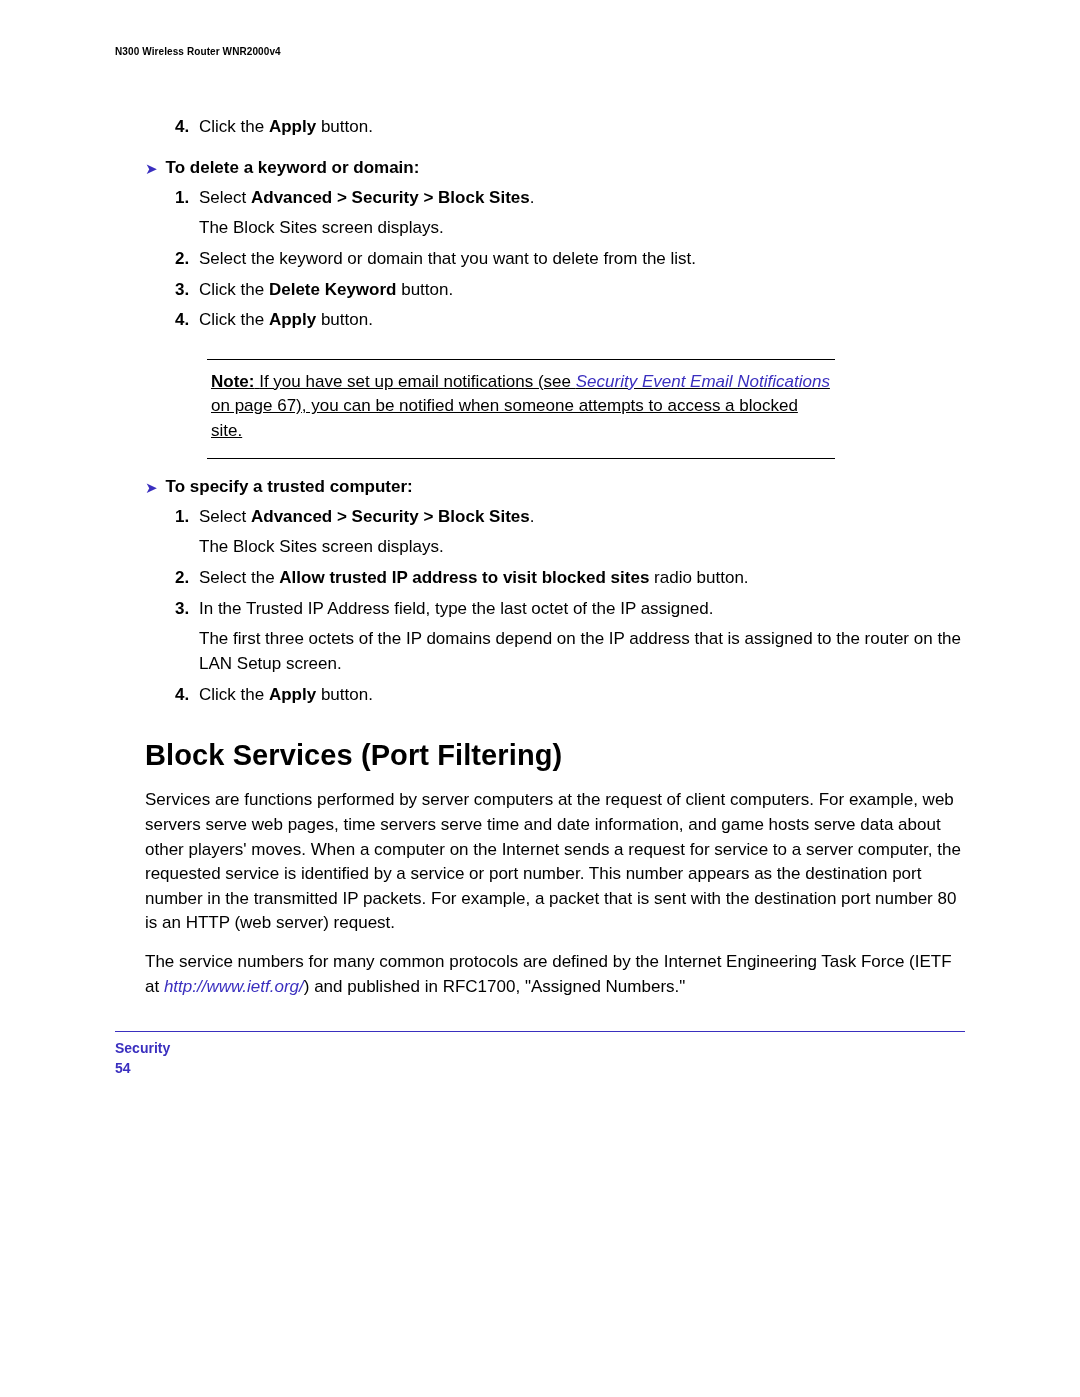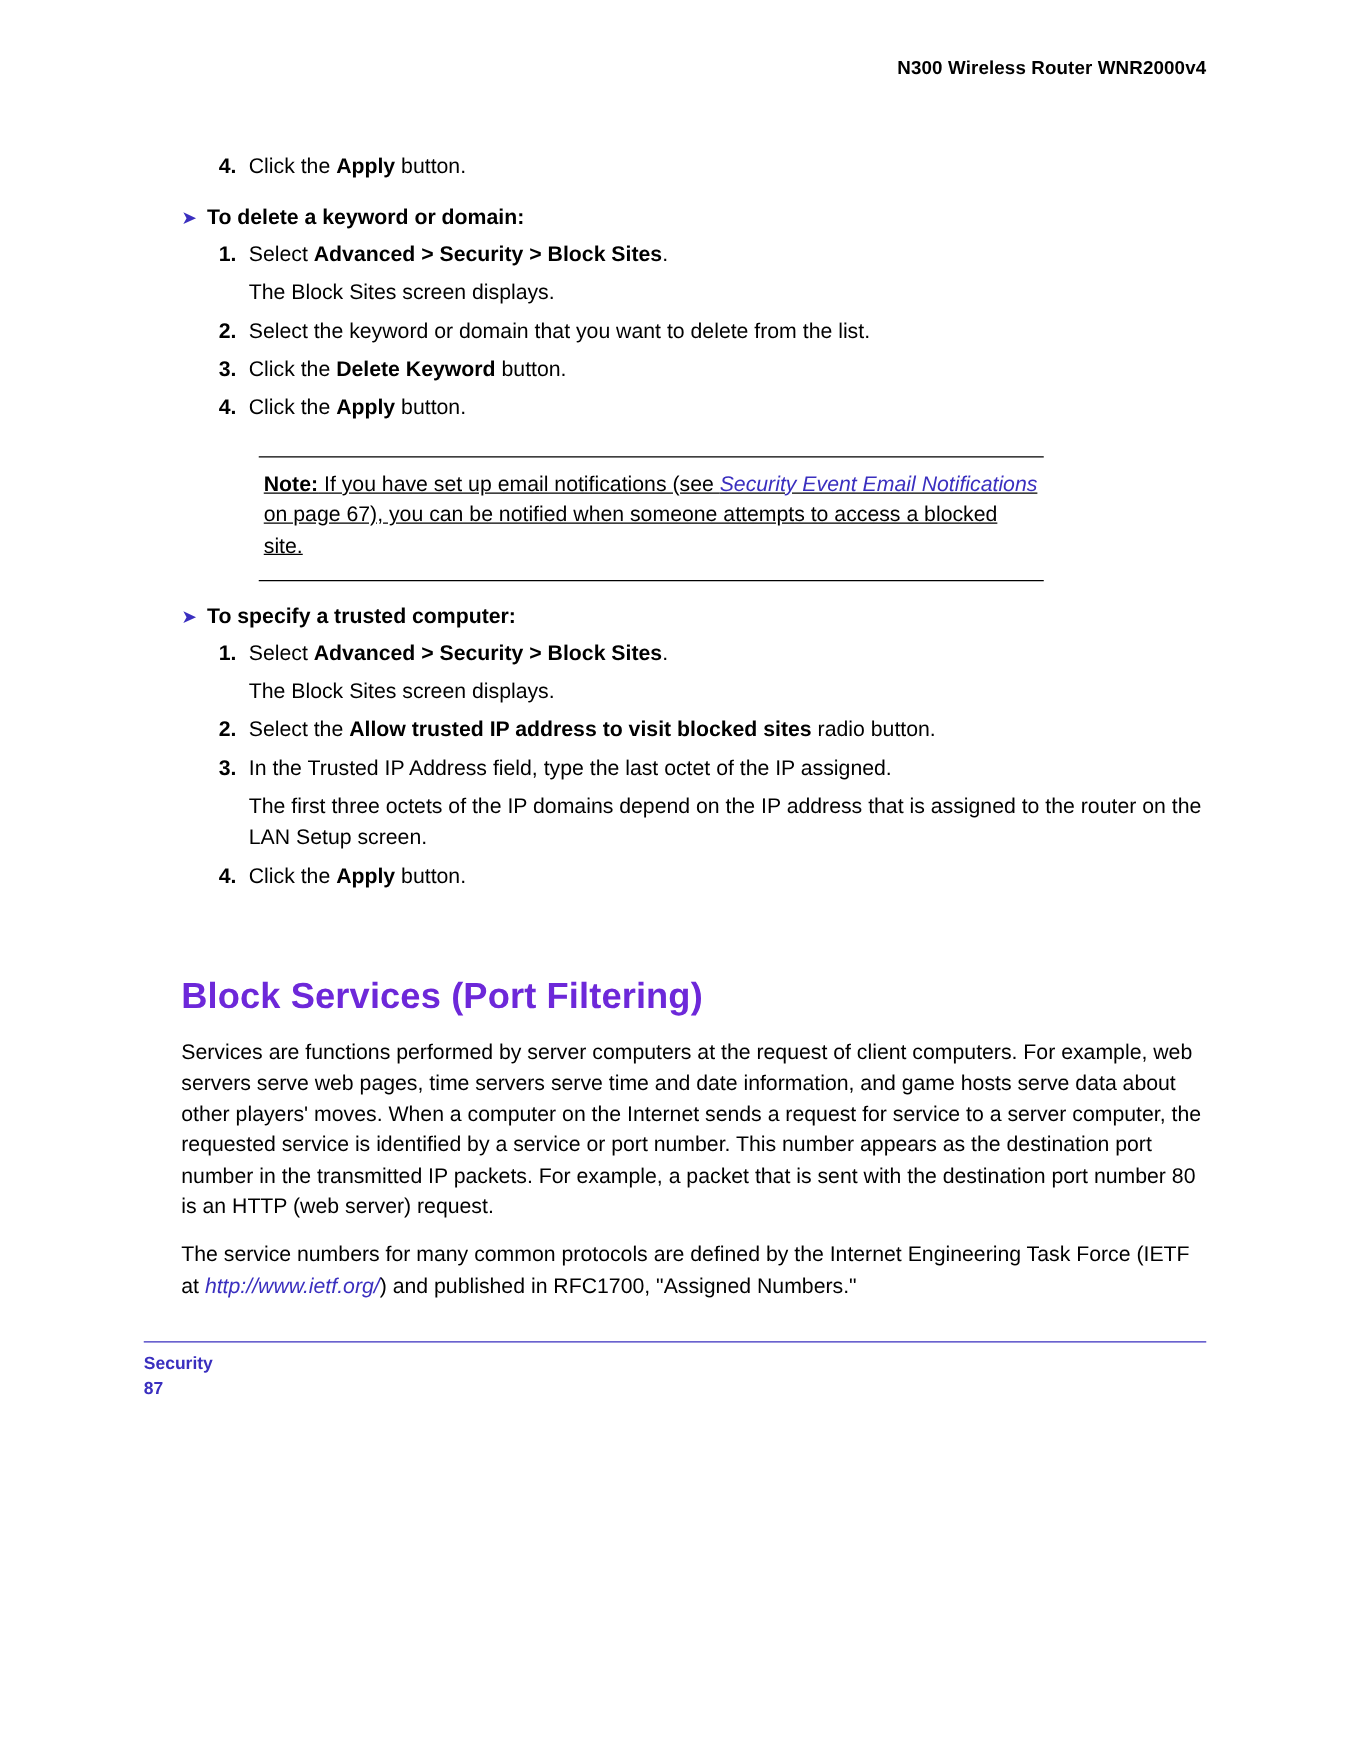--- a/index.html
+++ b/index.html
@@ -10,22 +10,22 @@
     color: #000;
   }
   .page {
     width: 1080px;
     min-height: 1397px;
     box-sizing: border-box;
     padding: 46px 115px 40px 115px;
     position: relative;
   }
   .header-title {
-    text-align: right;
-    font-size: 15px;
+    text-align: left;
+    font-size: 10px;
     font-weight: bold;
     color: #000;
     margin-bottom: 58px;
     letter-spacing: 0.1px;
   }
   .indent-block {
     padding-left: 30px;
   }
   .proc-heading {
     font-weight: normal;
@@ -90,24 +90,24 @@
     font-style: italic;
   }
   h2.section-h2 {
     color: #25b9d6;
     font-weight: bold;
     font-size: 24px;
     margin: 42px 0 10px 0;
     letter-spacing: 0.1px;
   }
   h1.section-h1 {
-    color: #6d28d9;
+    color: #000000;
     font-weight: bold;
     font-size: 29px;
-    margin: 68px 0 16px 0;
+    margin: 32px 0 16px 0;
     letter-spacing: 0.1px;
   }
   p.body {
     font-size: 17px;
     line-height: 1.45;
     margin: 8px 0 14px 0;
   }
   .bold { font-weight: bold; }
   hr.footer-rule {
     border: none;
@@ -206,16 +206,16 @@
 
     <p class="body">
       <span>The service numbers for many common protocols are defined by the Internet Engineering Task Force (IETF at </span><span class="link-url">http://www.ietf.org/</span><span>) and published in RFC1700, "Assigned Numbers."</span>
     </p>
 
   </div>
 
   <hr class="footer-rule">
   <div class="footer">
     <span class="section-name">Security</span>
-    <span>87</span>
+    <span>54</span>
   </div>
 
 </div>
 
 </body></html>

